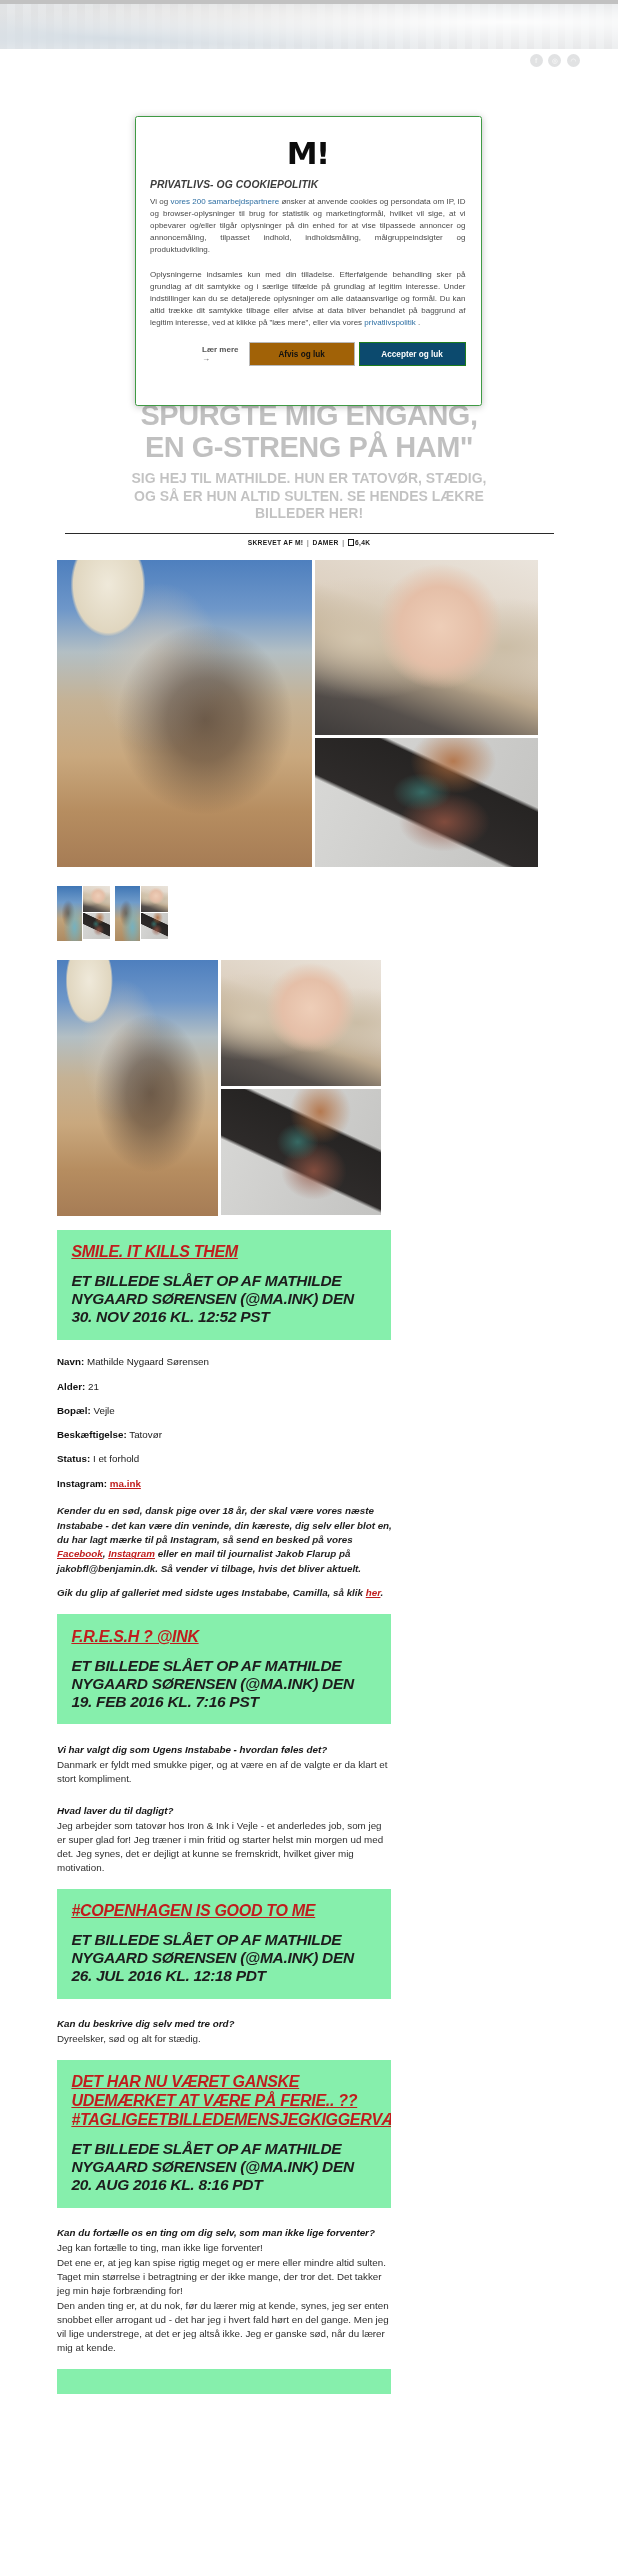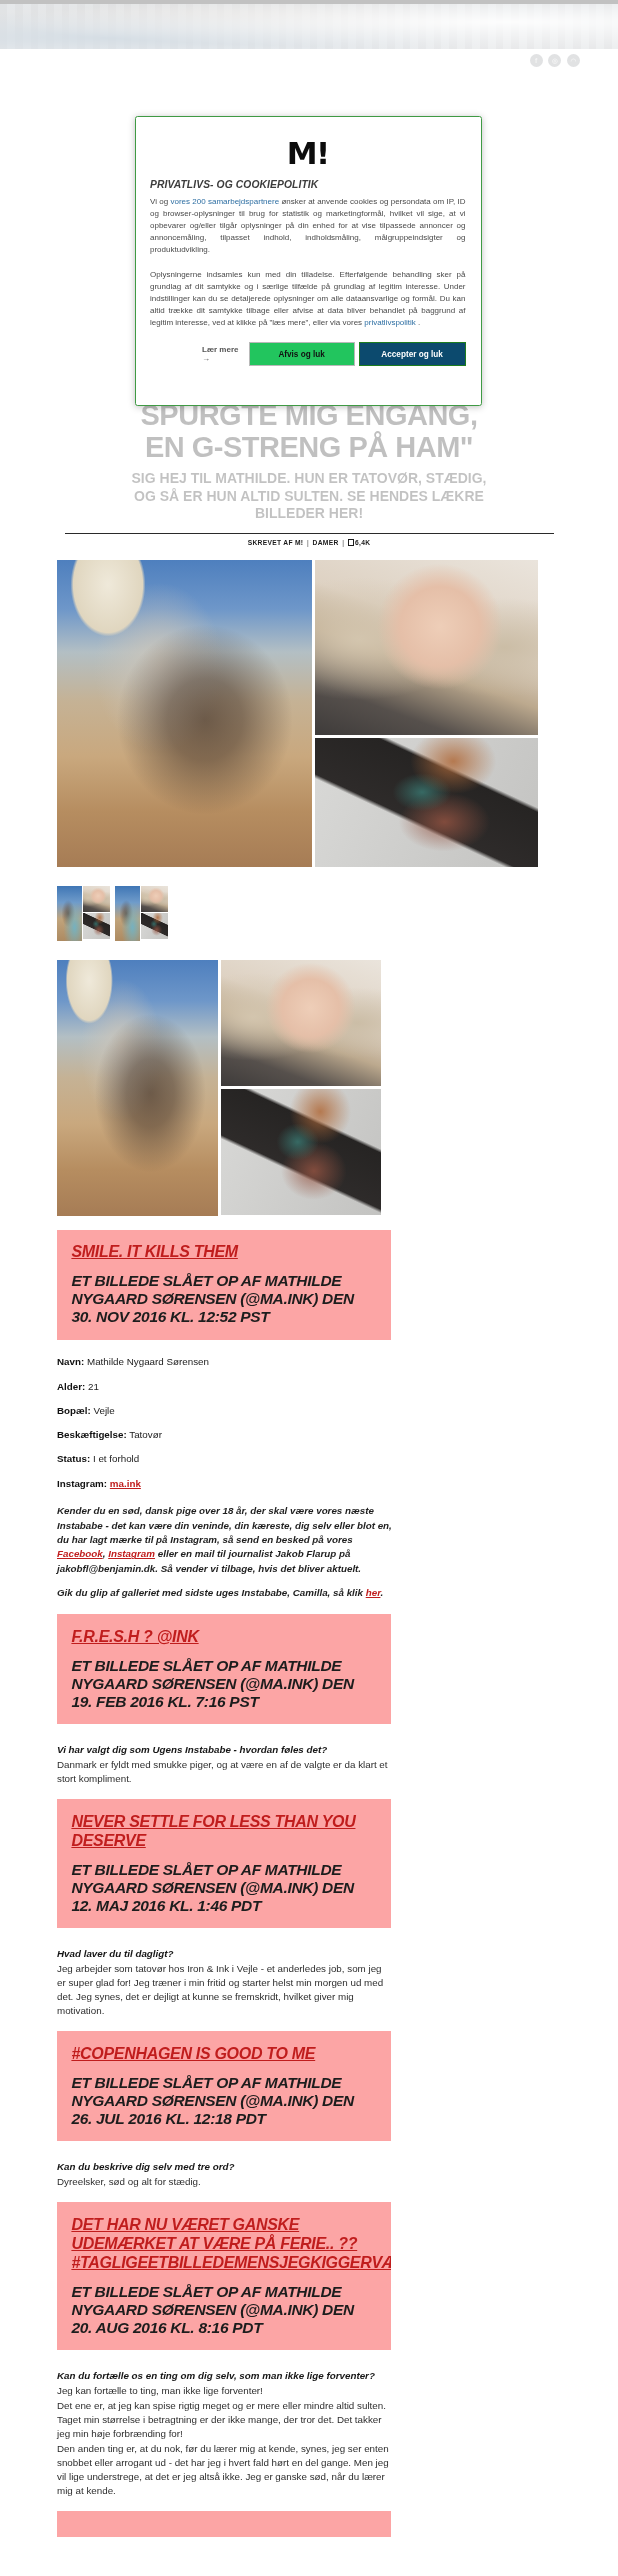--- a/index.html
+++ b/index.html
@@ -33,21 +33,21 @@
     box-shadow:0 1px 7.2px rgba(0,0,0,.25); padding:17.5px 15.5px 0 14px;
   }
   .modal-logo { text-align:center; font-weight:900; font-size:31px; letter-spacing:-1.5px; color:#0c0c0c; font-family:"DejaVu Sans", sans-serif; margin-bottom:8.2px; }
   .modal-title { font-size:10.3px; font-weight:bold; font-style:italic; color:#3c3c3c; margin-bottom:6.7px; letter-spacing:0.1px; }
   .modal p { font-size:8px; line-height:12px; color:#4a4a4a; text-align:justify; }
   .modal p + p { margin-top:12.4px; }
   .blue-link { color:#2e6fa3; cursor:pointer; }
   .modal-buttons { display:flex; align-items:center; margin-top:13.4px; }
   .learn-more { color:#555; font-size:8px; font-weight:bold; margin-left:52px; cursor:pointer; }
   .btn { height:24px; display:flex; align-items:center; justify-content:center; font-size:8.2px; font-weight:bold; cursor:pointer; }
-  .btn-decline { width:106px; background:#22c55e; border:0.5px solid #b9b9b9; color:#111;text-align:right; }
+  .btn-decline { width:106px; background:#a16207; border:0.5px solid #b9b9b9; color:#111;text-align:right; }
   .btn-accept { width:107px; margin-left:4.1px; background:#0c4a6e; border:0.5px solid #1e7d1e; color:#fff; }
   
   .headline { margin-top:327px; text-align:center; font-weight:bold; font-size:29px; line-height:32px; letter-spacing:-0.5px; color:#161616; }
   .subtitle { margin-top:7.2px; text-align:center; font-weight:bold; font-size:14px; line-height:17.5px; color:#1f1f1f; }
   .rule { width:489px; margin:10.3px auto 0 auto; border:0; border-top:0.5px solid #2a2a2a; }
   .byline { margin-top:4.6px; text-align:center; font-size:6.7px; font-weight:bold; letter-spacing:0.3px; color:#1a1a1a; display:flex; justify-content:center; align-items:center; gap:3.6px; }
   .byline .sep { font-weight:normal; color:#444; }
   .tofu { display:inline-block; width:5.7px; height:6.7px; border:0.8px solid #1a1a1a; margin-right:1.5px; vertical-align:-1px; }
   
   .content { width:505px; margin-left:57px; }
@@ -81,21 +81,21 @@
       radial-gradient(ellipse at 70% 75%, rgba(110,180,200,.9) 0%, rgba(110,180,200,0) 45%),
       radial-gradient(ellipse at 45% 50%, rgba(80,55,40,.7) 0%, rgba(80,55,40,0) 35%),
       linear-gradient(180deg,#3f76b5 0%, #6f9bca 30%, #c0a47c 60%, #ad8a61 100%);
   }
   .thumbs { display:flex; gap:5.2px; margin-top:18.5px; }
   .thumb { width:53px; height:55px; display:flex; gap:1px; cursor:pointer; }
   .thumb .t-l { width:25px; height:100%; }
   .thumb .t-r { display:flex; flex-direction:column; gap:1px; }
   .thumb .t-r div { width:27px; height:26px; }
   
-  .embed { width:334px; background:#fca5a5; padding:12.4px 14.4px 13.4px 14.4px; margin-top:13.4px; overflow:hidden; }
+  .embed { width:334px; background:#86efac; padding:12.4px 14.4px 13.4px 14.4px; margin-top:13.4px; overflow:hidden; }
   .embed-caption { display:block; color:#c01d1d; font-size:16px; line-height:19px; font-weight:bold; font-style:italic; text-decoration:underline; letter-spacing:-0.3px; cursor:pointer; }
   .embed-attr { margin-top:11.3px; font-size:15.5px; line-height:18px; font-weight:bold; font-style:italic; color:#1d1d1d; letter-spacing:-0.3px; }
   .facts { margin-top:15.5px; }
   .fact { font-size:9.8px; line-height:14px; margin-top:10.3px; color:#222; }
   .fact b { color:#111; }
   .red-link { color:#c01d1d; font-weight:bold; text-decoration:underline; cursor:pointer; }
   .intro { width:335px; margin-top:13.4px; font-size:9.8px; line-height:14.4px; font-weight:bold; font-style:italic; color:#1f1f1f; }
   .missed { width:335px; margin-top:10.3px; font-size:9.8px; line-height:14.4px; font-weight:bold; font-style:italic; color:#1f1f1f; }
   .question { width:335px; margin-top:18.5px; font-size:9.8px; line-height:14px; font-weight:bold; font-style:italic; color:#161616; }
   .answer { width:335px; margin-top:1px; font-size:9.8px; line-height:14px; color:#2e2e2e; }
@@ -186,24 +186,20 @@
   </div>
 
   <div class="embed">
     <span class="embed-caption">F.R.E.S.H ? @INK</span>
     <div class="embed-attr">ET BILLEDE SLÅET OP AF MATHILDE NYGAARD SØRENSEN (@MA.INK) DEN 19. FEB 2016 KL. 7:16 PST</div>
   </div>
 
   <div class="question">Vi har valgt dig som Ugens Instababe - hvordan føles det?</div>
   <div class="answer">Danmark er fyldt med smukke piger, og at være en af de valgte er da klart et stort kompliment.</div>
 
-  <div class="embed">
-    <span class="embed-caption">NEVER SETTLE FOR LESS THAN YOU DESERVE</span>
-    <div class="embed-attr">ET BILLEDE SLÅET OP AF MATHILDE NYGAARD SØRENSEN (@MA.INK) DEN 12. MAJ 2016 KL. 1:46 PDT</div>
-  </div>
 
   <div class="question">Hvad laver du til dagligt?</div>
   <div class="answer">Jeg arbejder som tatovør hos Iron &amp; Ink i Vejle - et anderledes job, som jeg er super glad for! Jeg træner i min fritid og starter helst min morgen ud med det. Jeg synes, det er dejligt at kunne se fremskridt, hvilket giver mig motivation.</div>
 
   <div class="embed">
     <span class="embed-caption">#COPENHAGEN IS GOOD TO ME</span>
     <div class="embed-attr">ET BILLEDE SLÅET OP AF MATHILDE NYGAARD SØRENSEN (@MA.INK) DEN 26. JUL 2016 KL. 12:18 PDT</div>
   </div>
 
   <div class="question">Kan du beskrive dig selv med tre ord?</div>

